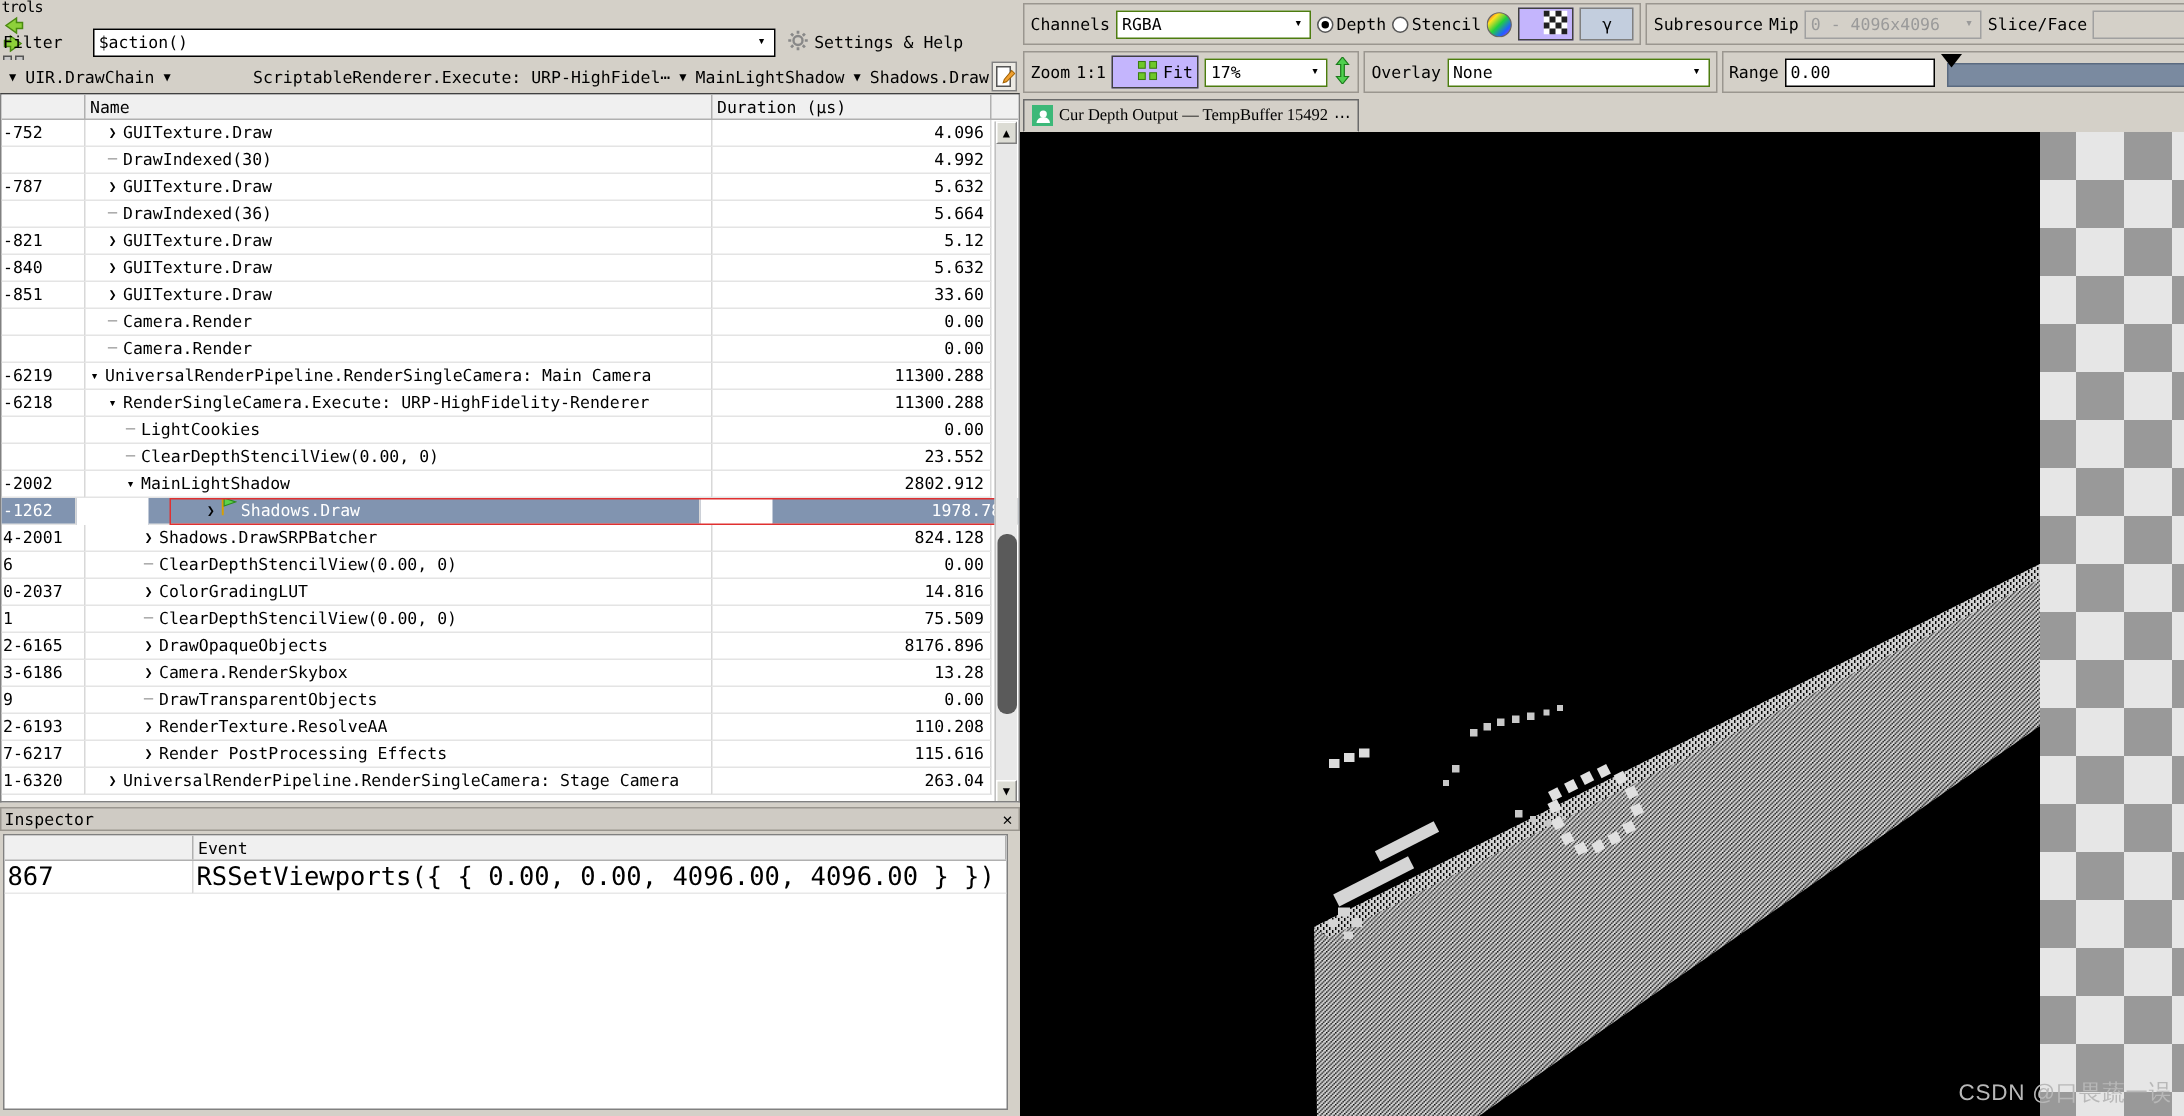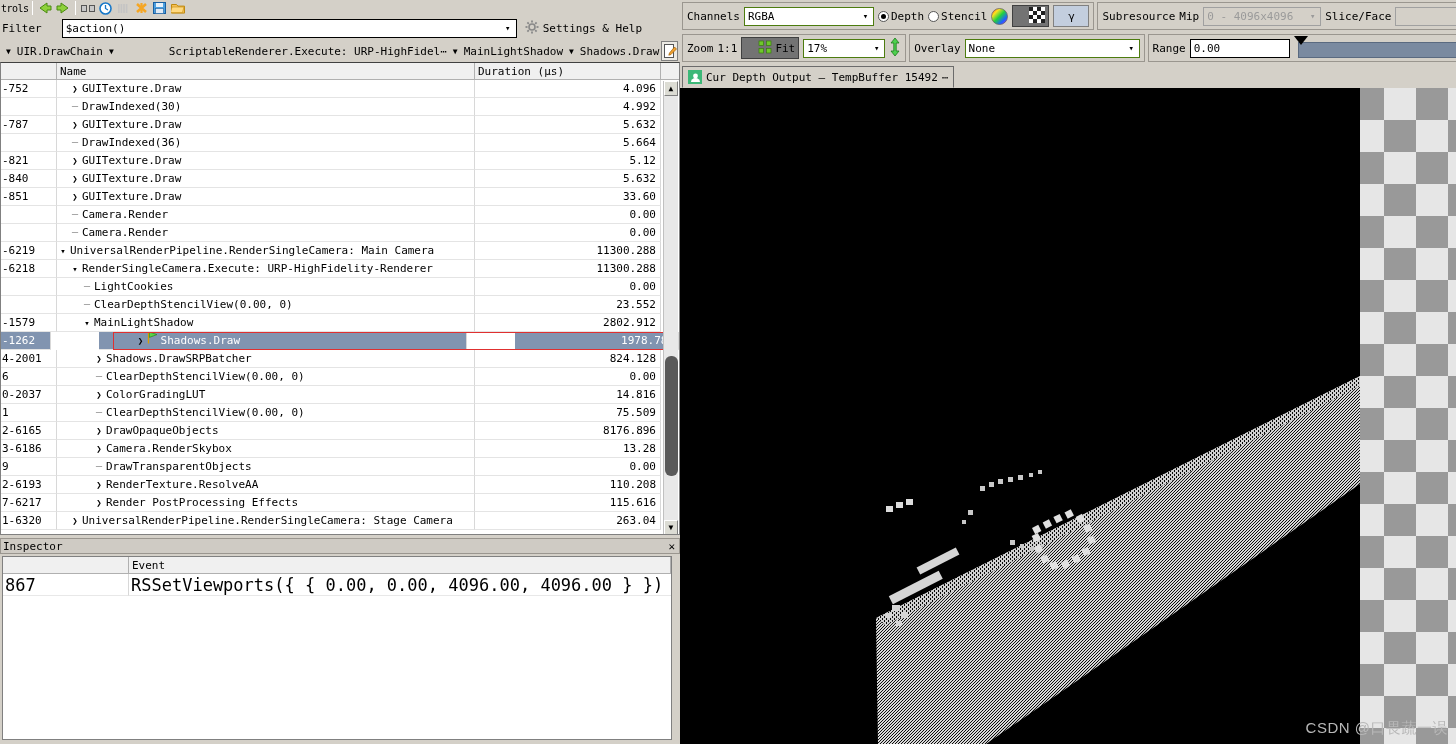--- a/index.html
+++ b/index.html
@@ -17,21 +17,21 @@
   
   #left-panel {
     position: absolute; left: 0; top: 0; width: 680px; height: 744px;
     background: #d4d0c8;
   }
 
   
   #ed-toolbar {
     position: absolute; left: 0; top: 0; width: 680px; height: 16px;
     background: #d4d0c8;
-    display: flex; align-items: center;
+    display: flex; align-items: flex-start; flex-direction: column;
   }
   #ed-toolbar .tb-label {
     font-family: "DejaVu Sans Mono", monospace;
     font-size: 10px; padding-left: 1px; color: #000; letter-spacing: -0.5px;
   }
   .tb-sep { width: 1px; height: 14px; background: #808080; margin: 0 3px;
             border-right: 1px solid #fff; }
   .tb-ico { width: 18px; height: 14px; display: inline-flex;
             align-items: center; justify-content: center; }
 
@@ -199,27 +199,27 @@
   }
   .radio.on .rdot::after {
     content:''; position:absolute; left:2px; top:2px; width:5px; height:5px;
     border-radius:50%; background:#000;
   }
   .tbtn {
     height: 22px; min-width: 24px; border: 1px solid #808080;
     background: #dcd8d0; display: flex; align-items: center;
     justify-content: center; padding: 0 3px;
   }
-  .tbtn.pressed { border: 1px solid #404040; background: #737373; padding-left: 16px; }
+  .tbtn.pressed { border: 1px solid #404040; background: #c4b5fd; padding-left: 16px; }
 
   #row1 { position: absolute; left: 2px; top: 2px; display: flex; gap: 3px; }
   #row2 { position: absolute; left: 2px; top: 34px; display: flex; gap: 3px; }
 
   #tabstrip {
-    position: absolute; left: 2px; top: 66px; width: 772px; height: 24px;
+    position: absolute; left: 2px; top: 66px; width: 772px; height: 24px; font-family: Liberation Serif, serif;
   }
   #tab-active {
     display: inline-flex; align-items: center; gap: 4px; height: 22px;
     border: 1px solid #6b6b6b; border-bottom-color: #d4d0c8;
     background: #d4d0c8; padding: 0 5px; font-size: 11px;
   }
   #tab-icon {
     width: 14px; height: 14px; background: #3cb878;
     display: flex; align-items: center; justify-content: center;
   }
@@ -476,21 +476,21 @@
             <div class="c-eid"></div>
             <div class="c-name">
               <span class="guide"></span>
               <span class="guide"></span>
               <span class="tick">─</span>
               <span class="nm">ClearDepthStencilView(0.00, 0)</span>
             </div>
             <div class="c-dur">23.552</div>
           </div>
           <div class="trow">
-            <div class="c-eid">-1579</div>
+            <div class="c-eid">-2002</div>
             <div class="c-name">
               <span class="guide"></span>
               <span class="guide"></span>
               <span class="twisty">▾</span>
               <span class="nm">MainLightShadow</span>
             </div>
             <div class="c-dur">2802.912</div>
           </div>
           <div class="trow sel">
             <div class="c-eid">-1262</div>

